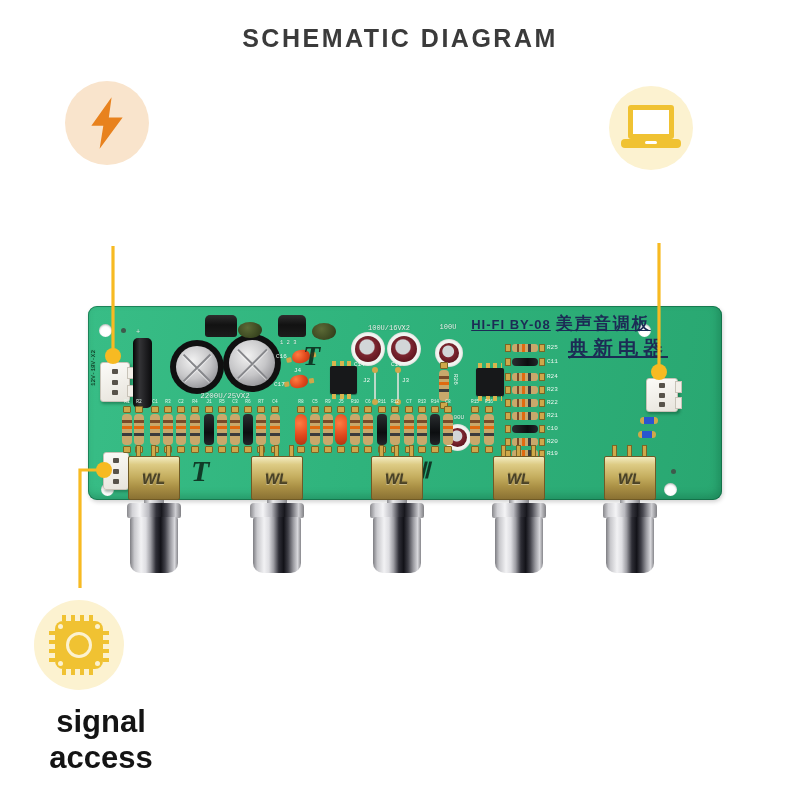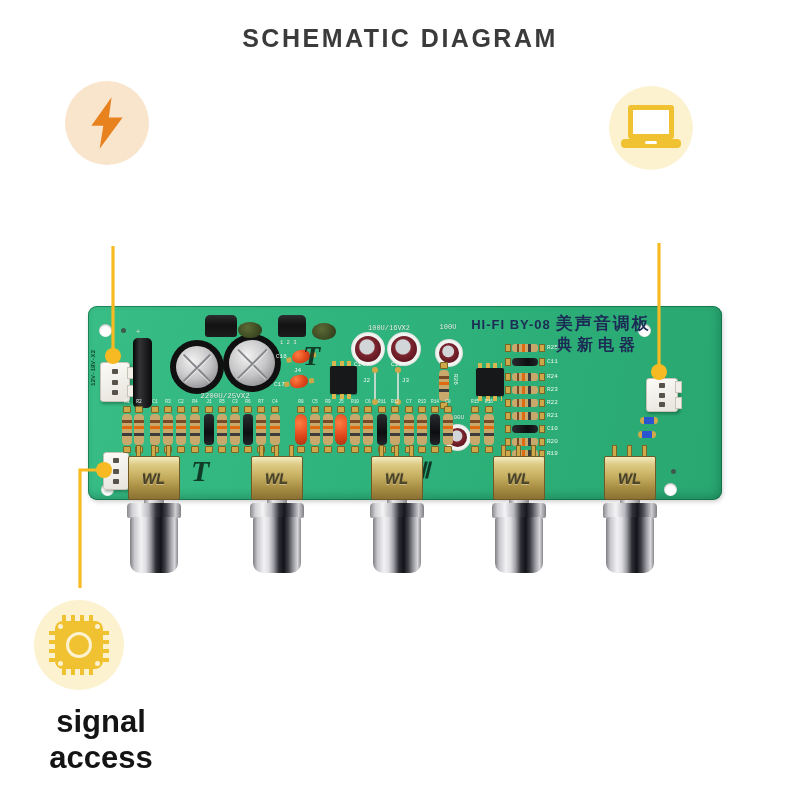--- a/index.html
+++ b/index.html
@@ -39,21 +39,21 @@
 
   
   .board{position:absolute;left:88px;top:306px;width:634px;height:194px;border-radius:9px;
     background:linear-gradient(100deg,#38bd86,#2fb37c 45%,#29a771);
     box-shadow:inset 0 0 0 1px rgba(10,90,55,.55), inset -3px -4px 8px rgba(0,60,35,.28), 1px 2px 4px rgba(0,0,0,.18);
     z-index:2;}
   .hole{position:absolute;width:13px;height:13px;border-radius:50%;background:#fff;
     box-shadow:inset 0 1px 2px rgba(0,0,0,.3);}
   .pip{position:absolute;width:5px;height:5px;border-radius:50%;background:#3e5a4c;}
   .silk{position:absolute;color:#e9f6ee;font-family:"Liberation Mono",monospace;text-shadow:0 0 1px rgba(0,70,40,.5);}
-  .navy{color:var(--silk-navy);font-weight:bold;font-family:"Liberation Sans",sans-serif;}
+  .navy{color:var(--silk-navy);font-weight:bold;font-family:"Liberation Sans",sans-serif;text-decoration:underline;}
   .wmark{position:absolute;font-family:"Liberation Serif",serif;font-style:italic;font-weight:bold;
     color:rgba(8,32,20,.82);}
 
   .conn{position:absolute;background:linear-gradient(160deg,#fcfbf8,#e7e4dc);
     border:1px solid #c8c3b8;border-radius:3px;box-shadow:1.5px 2px 3px rgba(0,40,20,.35);
     display:flex;flex-direction:column;align-items:center;justify-content:space-evenly;}
   .conn i{width:6px;height:5px;background:#57524a;border-radius:1px;}
   .conn .wing{position:absolute;width:5px;height:10px;background:#f2efe8;border:1px solid #c8c3b8;}
 
   .cap-black{position:absolute;background:linear-gradient(90deg,#060606,#333336 35%,#0a0a0c);border-radius:5px;}
@@ -162,21 +162,21 @@
     <div class="pip" style="left:33px;top:22px;"></div>
     <div class="hole" style="left:550px;top:18px;"></div>
     <div class="hole" style="left:13px;top:177px;"></div>
     <div class="hole" style="left:576px;top:177px;"></div>
     <div class="pip" style="left:583px;top:163px;"></div>
 
     <div class="abs" style="left:368px;top:6px;width:210px;display:flex;align-items:baseline;justify-content:center;gap:5px;">
       <span class="navy" style="font-size:13px;letter-spacing:1px;">HI-FI BY-08</span>
       <span class="navy" style="font-size:17px;letter-spacing:2px;">美声音调板</span>
     </div>
-    <div class="abs navy" style="left:440px;top:29px;width:140px;text-align:center;font-size:16px;letter-spacing:5px;">典新电器</div>
+    <div class="abs navy" style="left:440px;top:29px;width:140px;text-align:right;font-size:20px;letter-spacing:5px;">典新电器</div>
 
     <div class="silk" style="left:2px;top:44px;font-size:6px;writing-mode:vertical-rl;transform:rotate(180deg);color:#11321f;">12V-18V-X2</div>
     <div class="conn" style="left:12px;top:56px;width:28px;height:38px;">
       <i></i>
         <i></i>
         <i></i>
         <div class="wing" style="right:-5px;top:4px;"></div>
         <div class="wing" style="right:-5px;bottom:4px;"></div>
     </div>
     <div class="cap-black" style="left:45px;top:32px;width:19px;height:70px;"></div>

